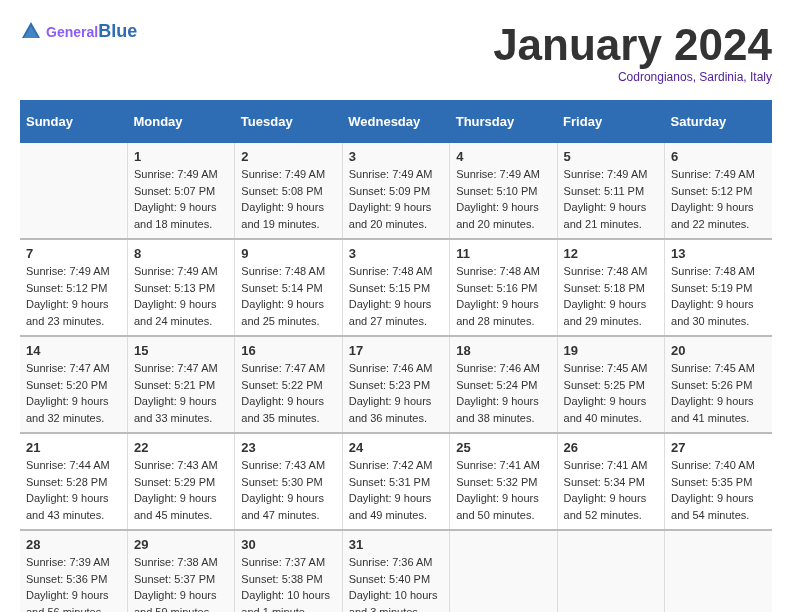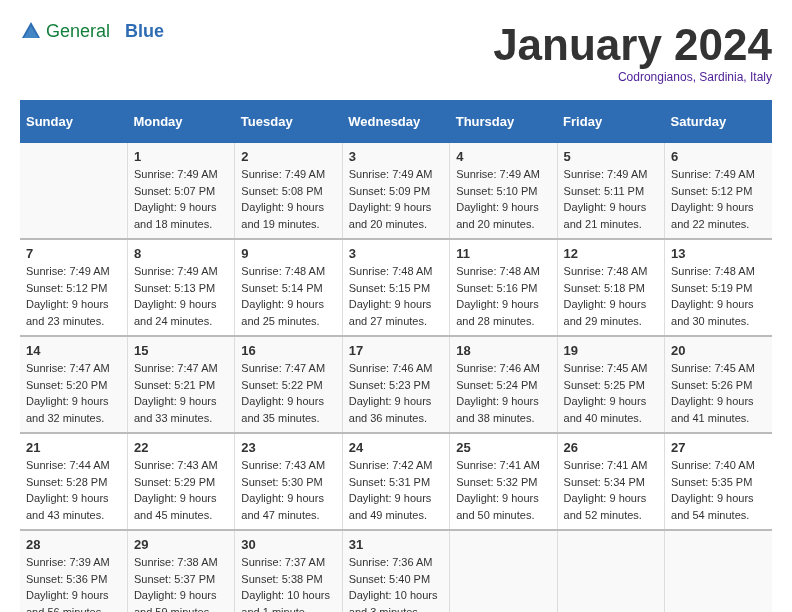--- a/index.html
+++ b/index.html
@@ -86,21 +86,21 @@
 </head>
 <body>
 
 <div class="header-area">
   <div class="logo">
     <svg class="logo-icon" viewBox="0 0 22 22" xmlns="http://www.w3.org/2000/svg">
       <polygon points="11,2 20,18 2,18" fill="#2e6db4"></polygon>
       <polygon points="11,6 18,18 4,18" fill="#5a9fd4" opacity="0.5"></polygon>
     </svg>
     <span>
-      <span style="font-size:18px;font-weight:normal;color:#15803d;">General</span><span style="font-size:18px;font-weight:bold;color:#2e6db4;padding-left:15px;">Blue</span>
+      <span style="font-size:14px;font-weight:bold;color:#8b5cf6;">General</span><span style="font-size:18px;font-weight:bold;color:#2e6db4;">Blue</span>
     </span>
   </div>
   <div class="title-area">
     <div class="main-title">January 2024</div>
     <div class="subtitle">Codrongianos, Sardinia, Italy</div>
   </div>
 </div>
 
 <table>
   <thead>

